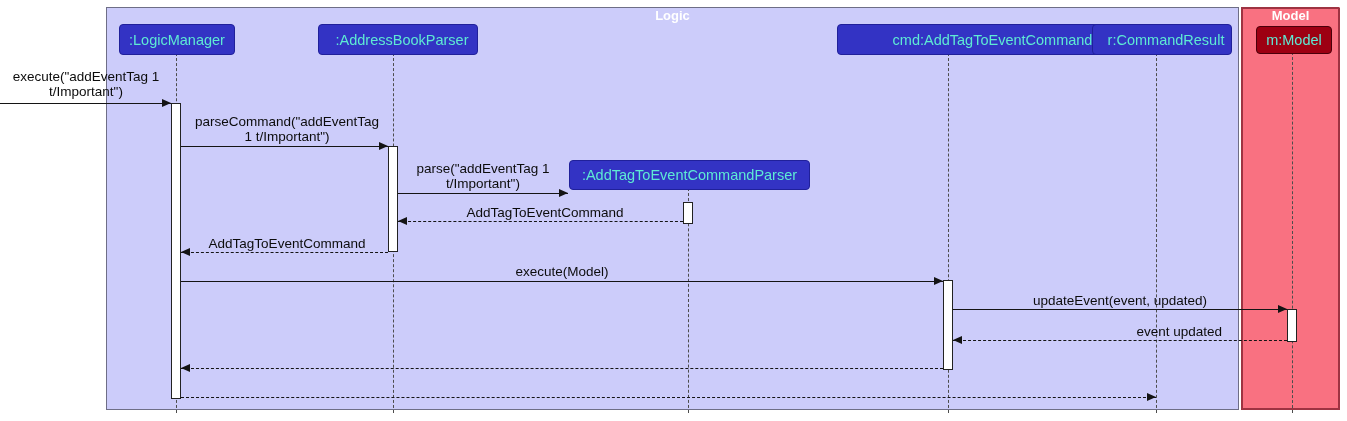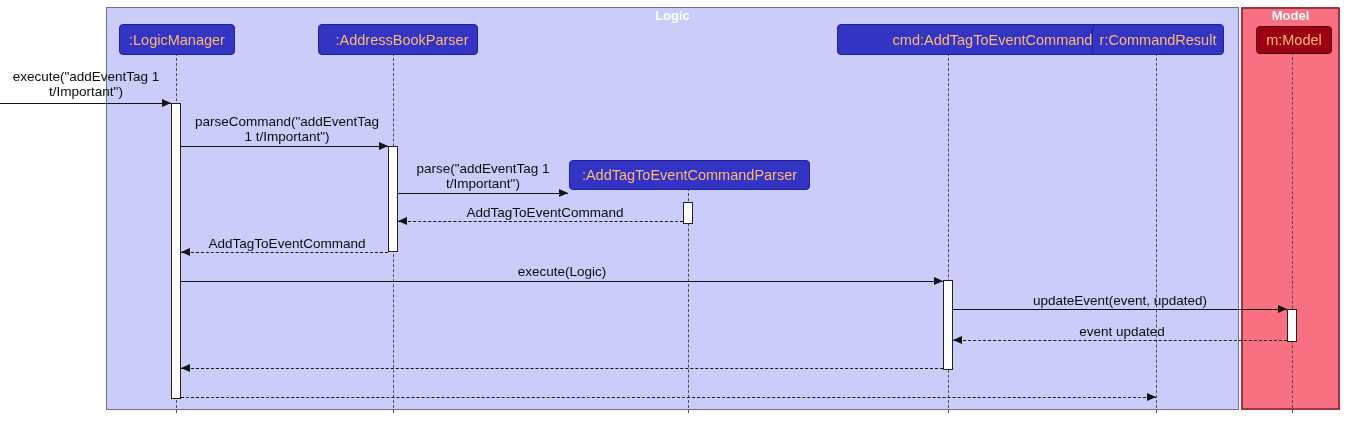--- a/index.html
+++ b/index.html
@@ -11,21 +11,21 @@
   .frame{position:absolute;box-sizing:border-box;}
   .frame-logic{left:106px;top:7px;width:1133px;height:403px;background:#CCCCFA;border:1px solid #6E6E86;}
   .frame-model{left:1241px;top:7px;width:99px;height:403px;background:#F97181;border:2px solid #9E3342;}
   .frame-label{position:absolute;font-weight:bold;font-size:13px;color:#ffffff;text-align:center;}
   .frame-label.logic{left:106px;top:8px;width:1133px;}
   .frame-label.model{left:1241px;top:8px;width:99px;}
   .lifeline{position:absolute;width:0;border-left:1px dashed #4D4D4D;}
   .participant{
     position:absolute;display:flex;align-items:center;justify-content:center;
     background:#3333C4;border:1px solid #20209A;border-radius:4px;
-    color:#fdba74;font-size:14.5px;white-space:nowrap;
+    color:#5eead4;font-size:14.5px;white-space:nowrap;
   }
   .participant.model-p{background:#9D0012;border:1.5px solid #4A000A;}
   .activation{position:absolute;width:8px;background:#ffffff;border:1px solid #222222;box-sizing:content-box;}
   .mline{position:absolute;height:0;border-top:1px solid #141414;}
   .mline.dashed{border-top-style:dashed;}
   .head{position:absolute;width:0;height:0;border-top:4px solid transparent;border-bottom:4px solid transparent;}
   .head.r{border-left:9px solid #141414;}
   .head.l{border-right:9px solid #141414;}
   .msg-label{
     position:absolute;font-size:13.5px;color:#0c0c0c;text-align:center;
@@ -73,36 +73,36 @@
   <div class="mline dashed" style="left:398px;top:221px;width:285px;"></div>
   <div class="head l" style="left:398px;top:217px;"></div>
   <div class="msg-label" style="left:445px;top:205px;width:200px;">AddTagToEventCommand</div>
 
   <div class="mline dashed" style="left:181px;top:252px;width:207px;"></div>
   <div class="head l" style="left:181px;top:248px;"></div>
   <div class="msg-label" style="left:187px;top:236px;width:200px;">AddTagToEventCommand</div>
 
   <div class="mline" style="left:181px;top:281px;width:762px;"></div>
   <div class="head r" style="left:934px;top:277px;"></div>
-  <div class="msg-label" style="left:462px;top:264px;width:200px;">execute(Logic)</div>
+  <div class="msg-label" style="left:462px;top:264px;width:200px;">execute(Model)</div>
 
   <div class="mline" style="left:953px;top:309px;width:334px;"></div>
   <div class="head r" style="left:1278px;top:305px;"></div>
   <div class="msg-label" style="left:1020px;top:293px;width:200px;">updateEvent(event, updated)</div>
 
   <div class="mline dashed" style="left:953px;top:340px;width:334px;"></div>
   <div class="head l" style="left:953px;top:336px;"></div>
-  <div class="msg-label" style="left:1022px;top:324px;width:200px;">event updated</div>
+  <div class="msg-label" style="left:1022px;top:324px;width:200px;text-align:right;">event updated</div>
 
   <div class="mline dashed" style="left:181px;top:368px;width:762px;"></div>
   <div class="head l" style="left:181px;top:364px;"></div>
 
   <div class="mline dashed" style="left:181px;top:397px;width:975px;"></div>
   <div class="head r" style="left:1147px;top:393px;"></div>
 
   <div class="participant" style="left:119px;top:24px;width:114px;height:29px;">:LogicManager</div>
   <div class="participant" style="left:318px;top:24px;width:150px;height:29px;padding-left:8px;">:AddressBookParser</div>
   <div class="participant" style="left:837px;top:24px;width:223px;height:29px;padding-left:43px;">cmd:AddTagToEventCommand</div>
-  <div class="participant" style="left:1092px;top:24px;width:130px;height:29px;">r:CommandResult</div>
+  <div class="participant" style="left:1092px;top:24px;width:130px;height:29px;padding-left:8px;">r:CommandResult</div>
   <div class="participant model-p" style="left:1256px;top:26px;width:74px;height:26px;">m:Model</div>
   <div class="participant" style="left:569px;top:160px;width:239px;height:28px;">:AddTagToEventCommandParser</div>
 
 </div>
 
 </body></html>

